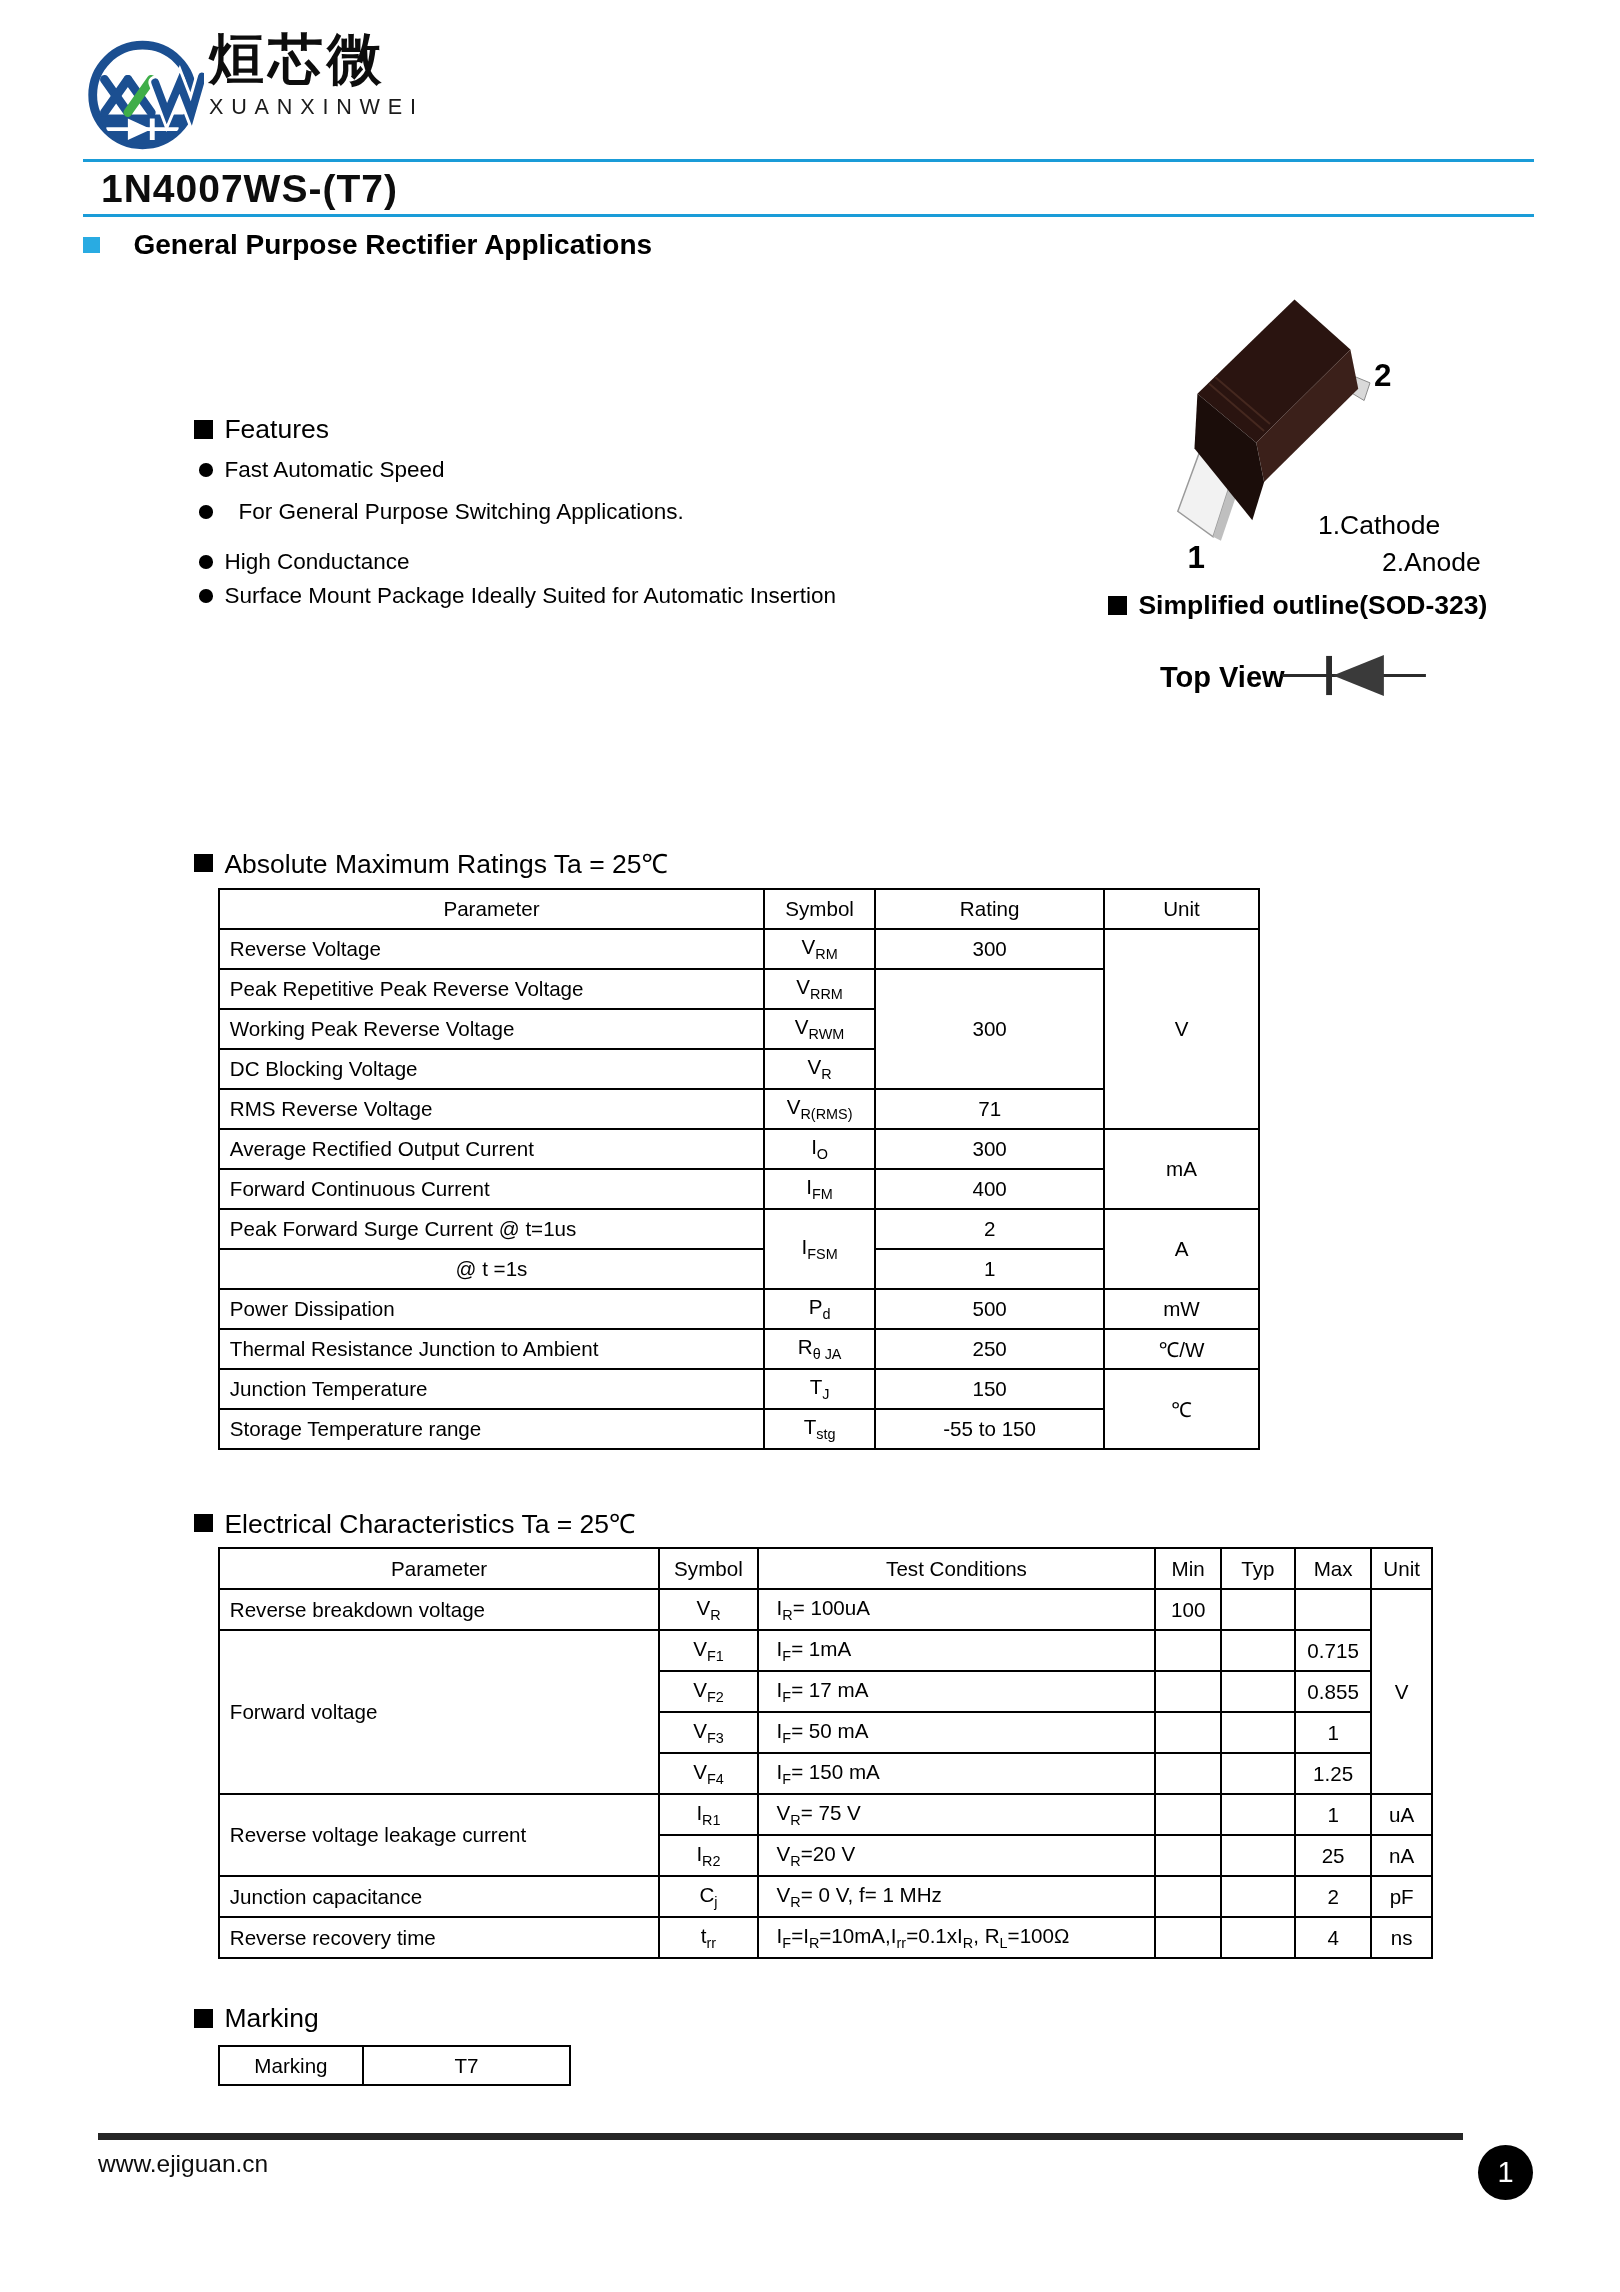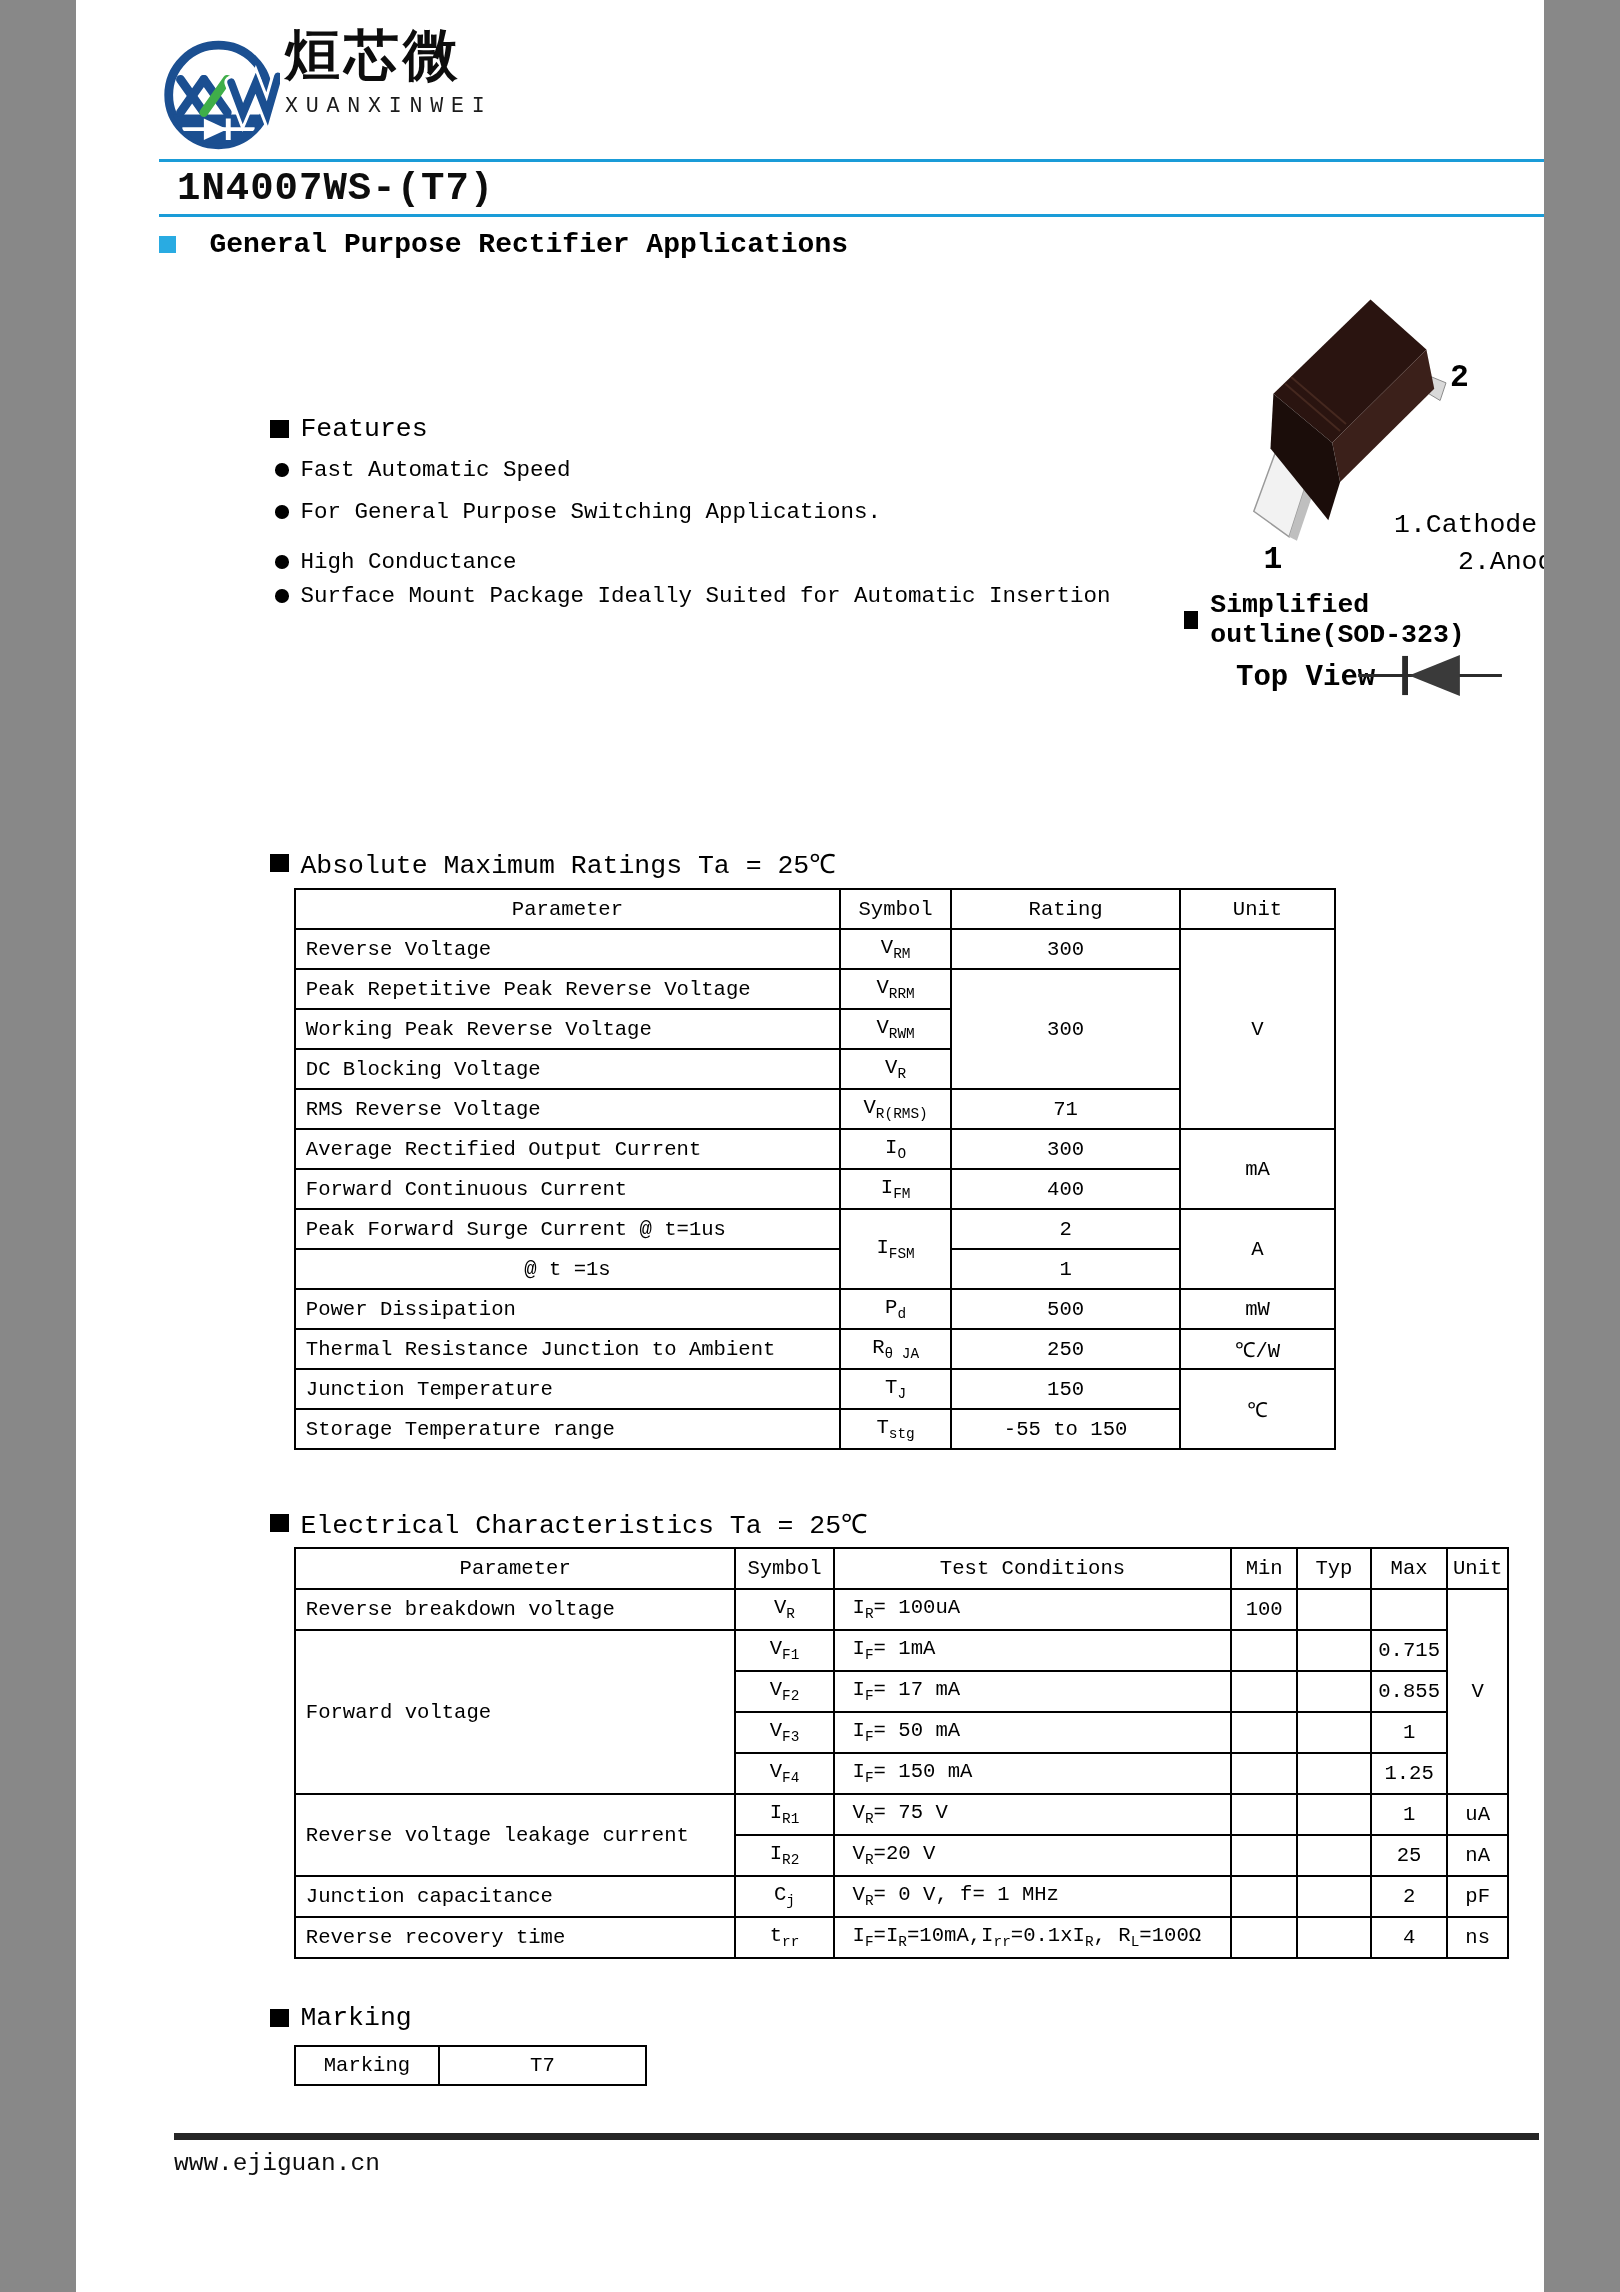--- a/index.html
+++ b/index.html
@@ -1,18 +1,18 @@
 <!DOCTYPE html>
 <html><head>
 <meta charset="utf-8">
 <style>
   html,body{margin:0;padding:0;background:#888;}
   .page{
-    position:relative;width:1468px;height:2293px;background:#ffffff;
-    font-family:Liberation Mono, monospace;color:#000;
+    position:relative;width:1620px;height:2293px;background:#ffffff;
+    font-family:Liberation Sans, sans-serif;color:#000;
     overflow:hidden;margin:0 auto;
   }
   .abs{position:absolute;}
   
   .brand-cn{font-size:55px;font-weight:bold;letter-spacing:3.9px;line-height:61px;color:#0d0d0d;}
   .brand-en{font-size:21.6px;letter-spacing:7.8px;color:#1b1b1b;margin-top:3.9px;}
   .rule-blue{height:2.9px;background:#1a9cd8;}
   .part-number{font-size:39px;font-weight:bold;color:#0d0d0d;letter-spacing:1px;}
   .subtitle-row{display:flex;align-items:center;}
   .sq{display:inline-block;}
@@ -87,21 +87,21 @@
   </div>
 
   <div class="abs sec-head" style="left:194px;top:414px;">
     <span class="sq black"></span>
     <span>Features</span>
   </div>
   <div class="abs feature" style="left:199px;top:457px;">
     <span class="dot"></span>
     <span>Fast Automatic Speed</span>
   </div>
-  <div class="abs feature" style="left:199px;top:499px;">
+  <div class="abs feature" style="left:199px;top:499px;gap:14px;">
     <span class="dot"></span>
     <span>For General Purpose Switching Applications.</span>
   </div>
   <div class="abs feature" style="left:199px;top:541px;margin-top:8px;">
     <span class="dot"></span>
     <span>High Conductance</span>
   </div>
   <div class="abs feature" style="left:199px;top:583px;">
     <span class="dot"></span>
     <span>Surface Mount Package Ideally Suited for Automatic Insertion</span>

